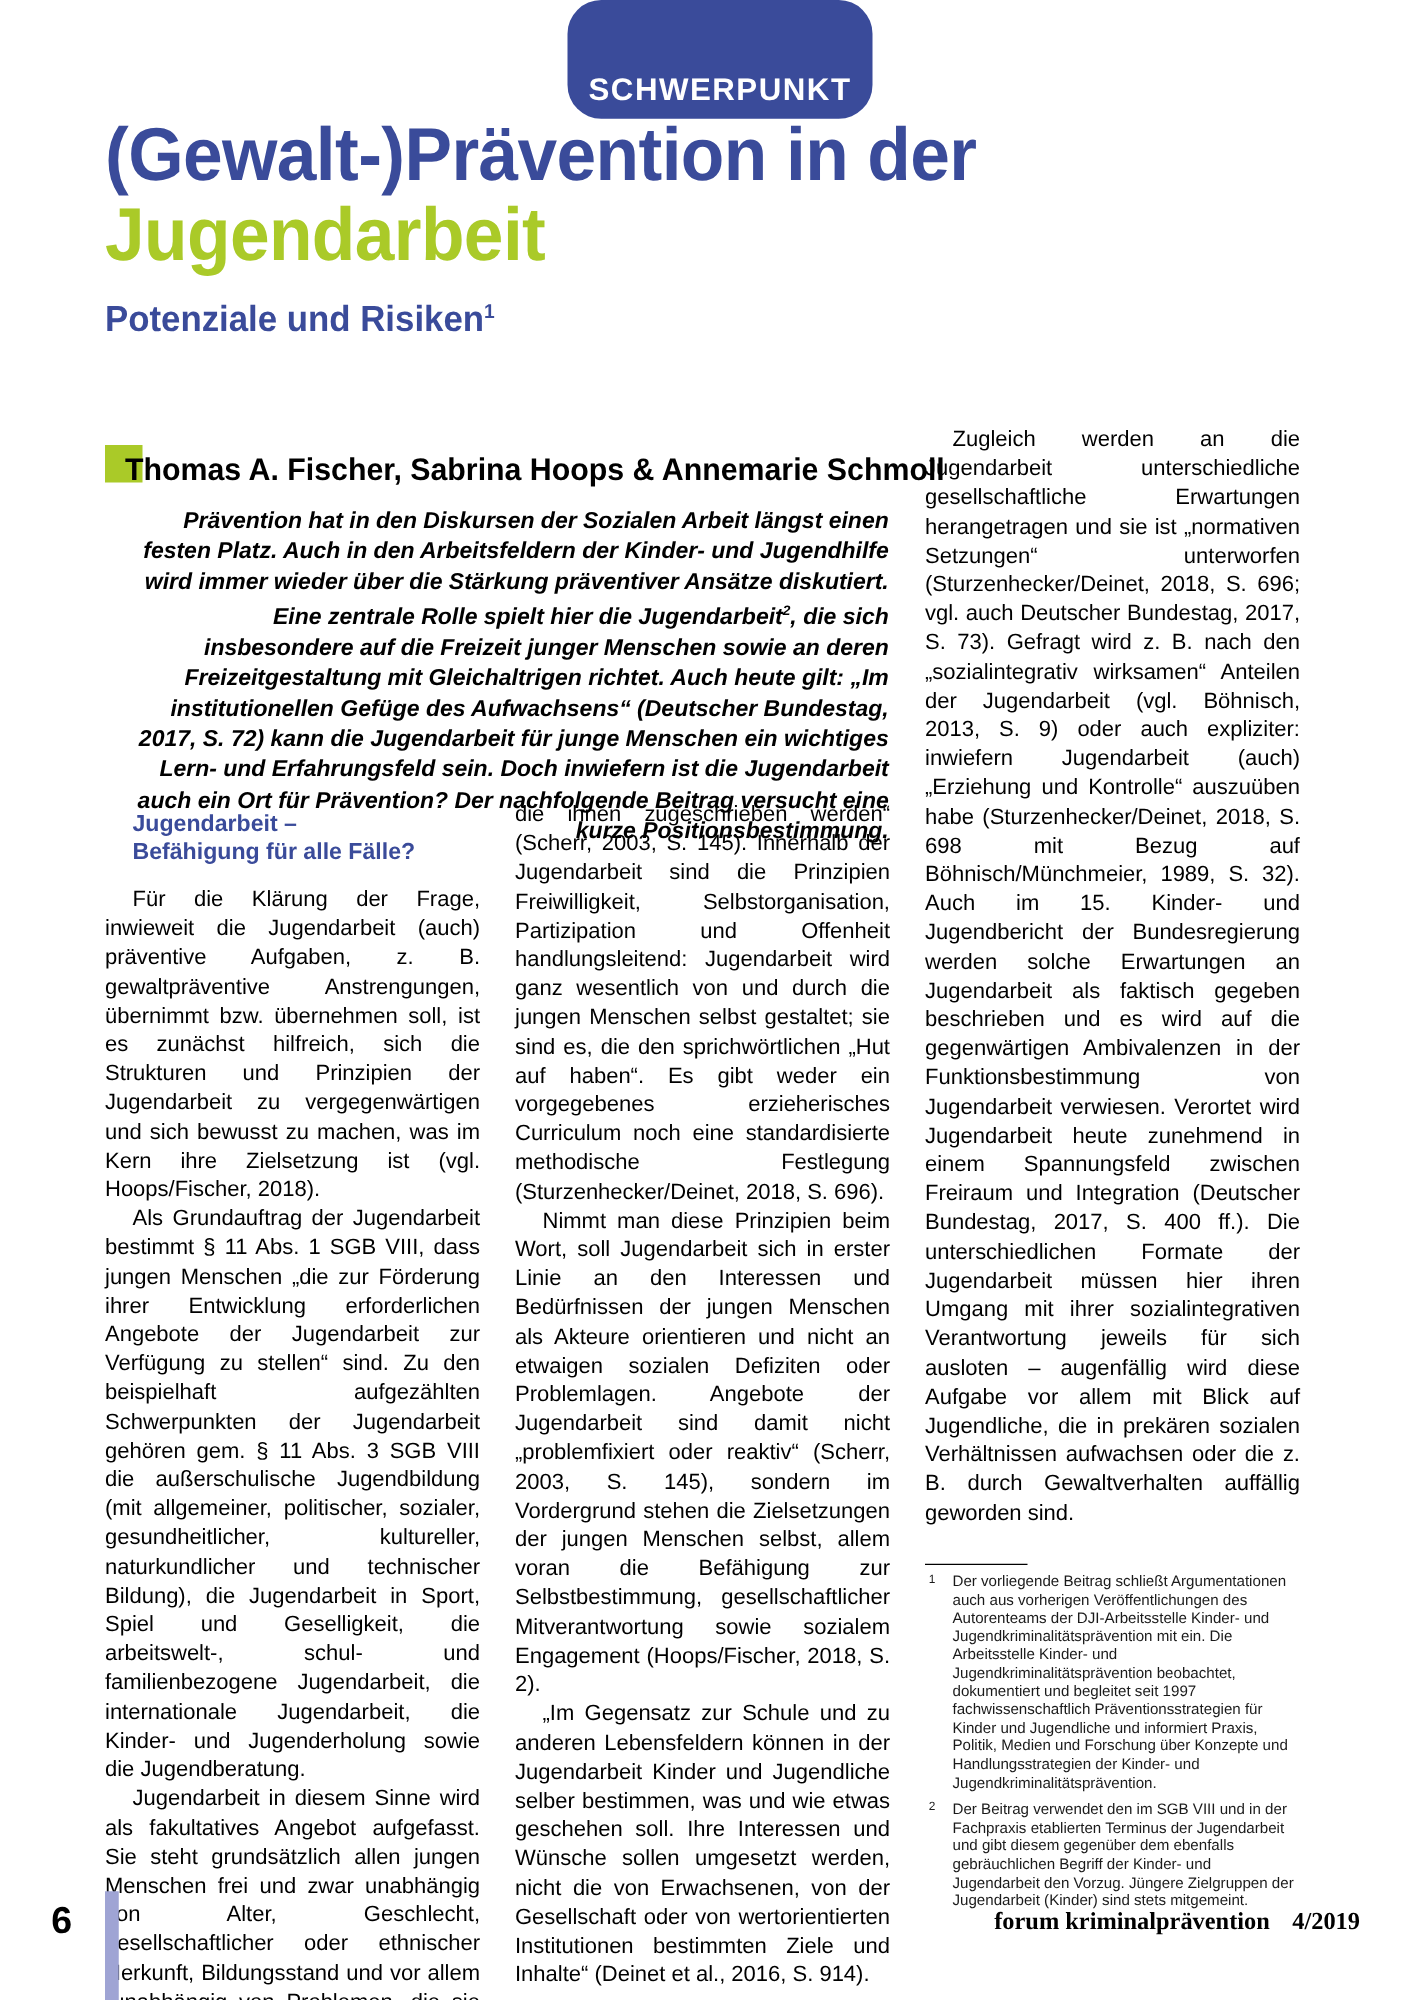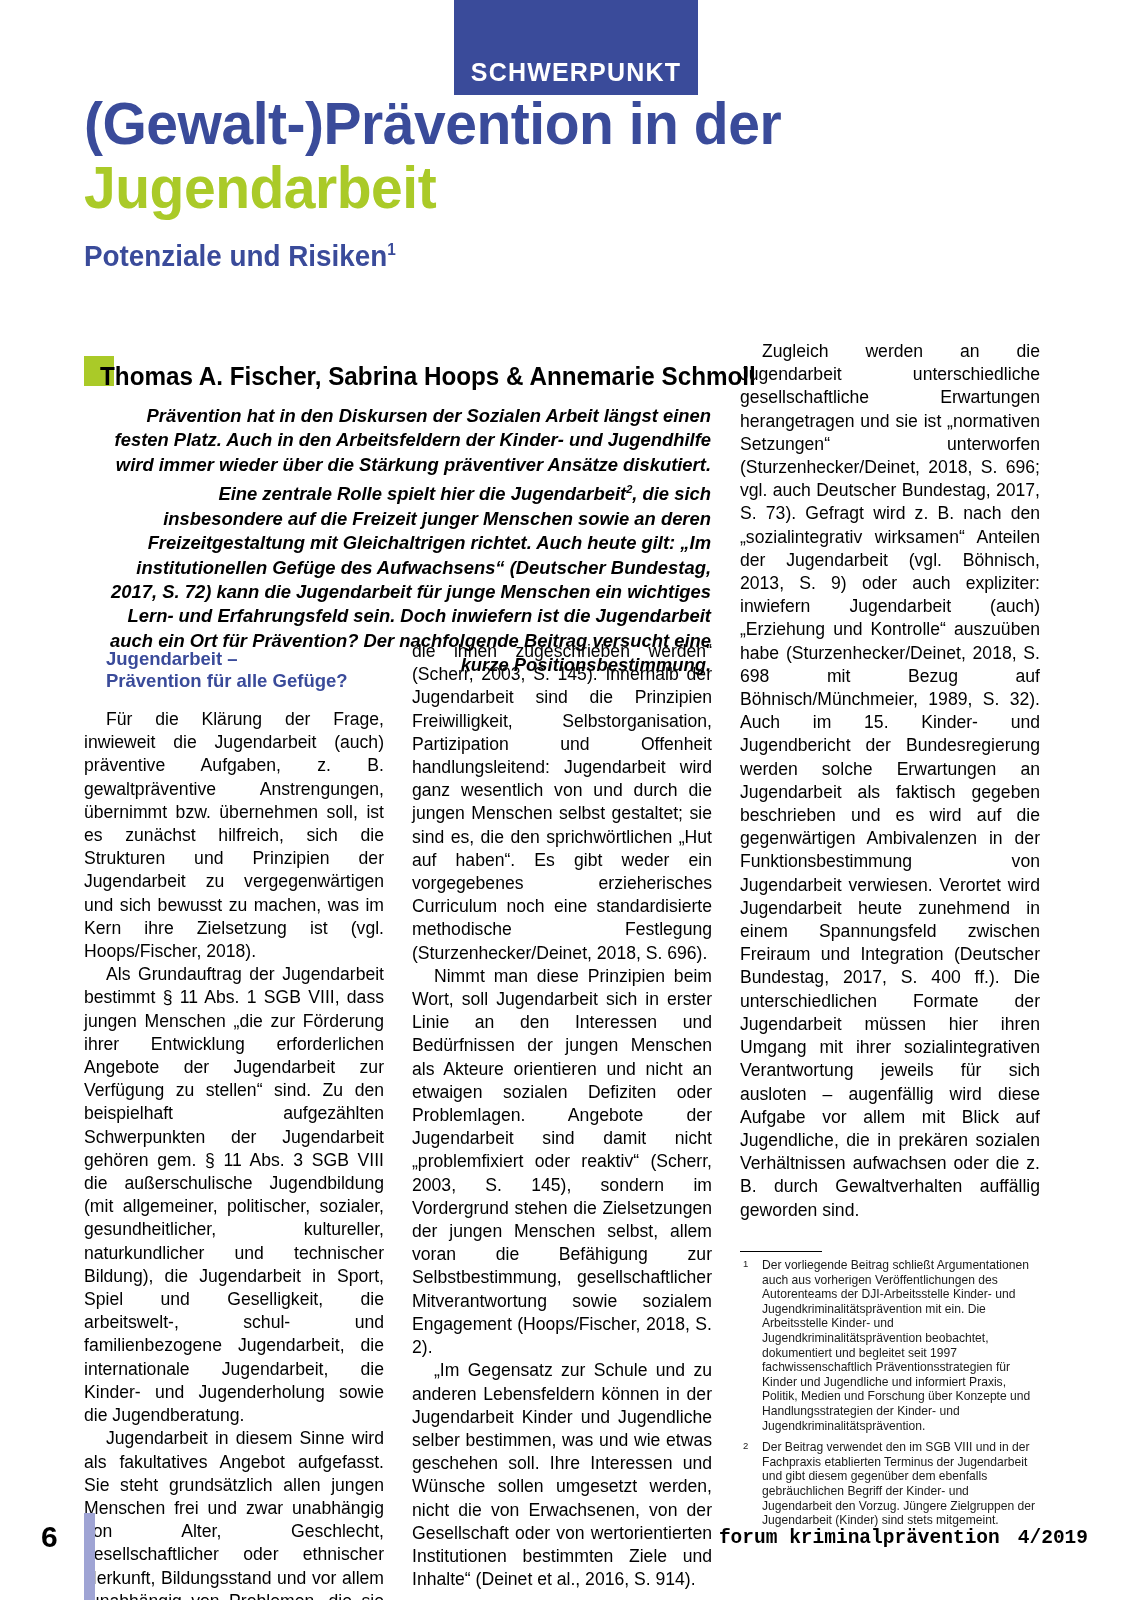--- a/index.html
+++ b/index.html
@@ -24,20 +24,21 @@
   }
 
   
   .schwerpunkt-box {
     position: absolute;
     left: 454px;
     top: 0;
     width: 244px;
     height: 95px;
     background: #3a4b9a;
+    border-radius: 27px;
   }
   .schwerpunkt-label {
     position: absolute;
     left: 0;
     right: 0;
     bottom: 8px;
     text-align: center;
     color: #ffffff;
     font-family: "Liberation Sans Narrow", "Liberation Sans", sans-serif;
     font-weight: bold;
@@ -215,21 +216,21 @@
     top: 1520px;
     font-family: "Liberation Sans Narrow", "Liberation Sans", sans-serif;
     font-weight: bold;
     font-size: 30px;
     color: #000000;
   }
   .footer-right {
     position: absolute;
     right: 44px;
     top: 1527px;
-    font-family: Liberation Mono, monospace;
+    font-family: Liberation Serif, serif;
     font-weight: bold;
     font-size: 19.5px;
     color: #000000;
     white-space: nowrap;
   }
   .footer-right .issue { margin-left: 18px; }
 </style>
 </head>
 <body>
 
@@ -247,21 +248,21 @@
 
   <div class="green-tab authors-tab"></div>
   <div class="authors">Thomas A. Fischer, Sabrina Hoops &amp; Annemarie Schmoll</div>
 
   <div class="lead"><span>Prävention hat in den Diskursen der Sozialen Arbeit längst einen festen Platz. Auch in den Arbeitsfeldern der Kinder- und Jugendhilfe wird immer wieder über die Stärkung präventiver Ansätze diskutiert. Eine zentrale Rolle spielt hier die Jugendarbeit</span><sup>2</sup><span>, die sich insbesondere auf die Freizeit junger Menschen sowie an deren Freizeitgestaltung mit Gleichaltrigen richtet. Auch heute gilt: „Im institutionellen Gefüge des Aufwachsens“ (Deutscher Bundestag, 2017, S. 72) kann die Jugendarbeit für junge Menschen ein wichtiges Lern- und Erfahrungsfeld sein. Doch inwiefern ist die Jugendarbeit auch ein Ort für Prävention? Der nachfolgende Beitrag versucht eine kurze Positionsbestimmung.</span></div>
 
   <div class="col col-left">
     <div class="sec-head">
       <span class="sq"></span>
       <span class="sec-head-wrap">Jugendarbeit –</span><br>
-      <span class="sec-head-wrap">Prävention für alle Gefüge?</span>
+      <span class="sec-head-wrap">Befähigung für alle Fälle?</span>
     </div>
     <p>Für die Klärung der Frage, inwieweit die Jugendarbeit (auch) präventive Aufgaben, z. B. gewaltpräventive Anstrengungen, übernimmt bzw. übernehmen soll, ist es zunächst hilfreich, sich die Strukturen und Prinzipien der Jugendarbeit zu vergegenwärtigen und sich bewusst zu machen, was im Kern ihre Zielsetzung ist (vgl. Hoops/Fischer, 2018).</p>
     <p>Als Grundauftrag der Jugendarbeit bestimmt § 11 Abs. 1 SGB VIII, dass jungen Menschen „die zur Förderung ihrer Entwicklung erforderlichen Angebote der Jugendarbeit zur Verfügung zu stellen“ sind. Zu den beispielhaft aufgezählten Schwerpunkten der Jugendarbeit gehören gem. § 11 Abs. 3 SGB VIII die außerschulische Jugendbildung (mit allgemeiner, politischer, sozialer, gesundheitlicher, kultureller, naturkundlicher und technischer Bildung), die Jugendarbeit in Sport, Spiel und Geselligkeit, die arbeitswelt-, schul- und familienbezogene Jugendarbeit, die internationale Jugendarbeit, die Kinder- und Jugenderholung sowie die Jugendberatung.</p>
     <p>Jugendarbeit in diesem Sinne wird als fakultatives Angebot aufgefasst. Sie steht grundsätzlich allen jungen Menschen frei und zwar unabhängig von Alter, Geschlecht, gesellschaftlicher oder ethnischer Herkunft, Bildungsstand und vor allem „unabhängig von Problemen, die sie haben oder</p>
   </div>
 
   <div class="col col-mid">
     <p class="noindent">die ihnen zugeschrieben werden“ (Scherr, 2003, S. 145). Innerhalb der Jugendarbeit sind die Prinzipien Freiwilligkeit, Selbstorganisation, Partizipation und Offenheit handlungsleitend: Jugendarbeit wird ganz wesentlich von und durch die jungen Menschen selbst gestaltet; sie sind es, die den sprichwörtlichen „Hut auf haben“. Es gibt weder ein vorgegebenes erzieherisches Curriculum noch eine standardisierte methodische Festlegung (Sturzenhecker/Deinet, 2018, S. 696).</p>
     <p>Nimmt man diese Prinzipien beim Wort, soll Jugendarbeit sich in erster Linie an den Interessen und Bedürfnissen der jungen Menschen als Akteure orientieren und nicht an etwaigen sozialen Defiziten oder Problemlagen. Angebote der Jugendarbeit sind damit nicht „problemfixiert oder reaktiv“ (Scherr, 2003, S. 145), sondern im Vordergrund stehen die Zielsetzungen der jungen Menschen selbst, allem voran die Befähigung zur Selbstbestimmung, gesellschaftlicher Mitverantwortung sowie sozialem Engagement (Hoops/Fischer, 2018, S. 2).</p>
     <p>„Im Gegensatz zur Schule und zu anderen Lebensfeldern können in der Jugendarbeit Kinder und Jugendliche selber bestimmen, was und wie etwas geschehen soll. Ihre Interessen und Wünsche sollen umgesetzt werden, nicht die von Erwachsenen, von der Gesellschaft oder von wertorientierten Institutionen bestimmten Ziele und Inhalte“ (Deinet et al., 2016, S. 914).</p>

